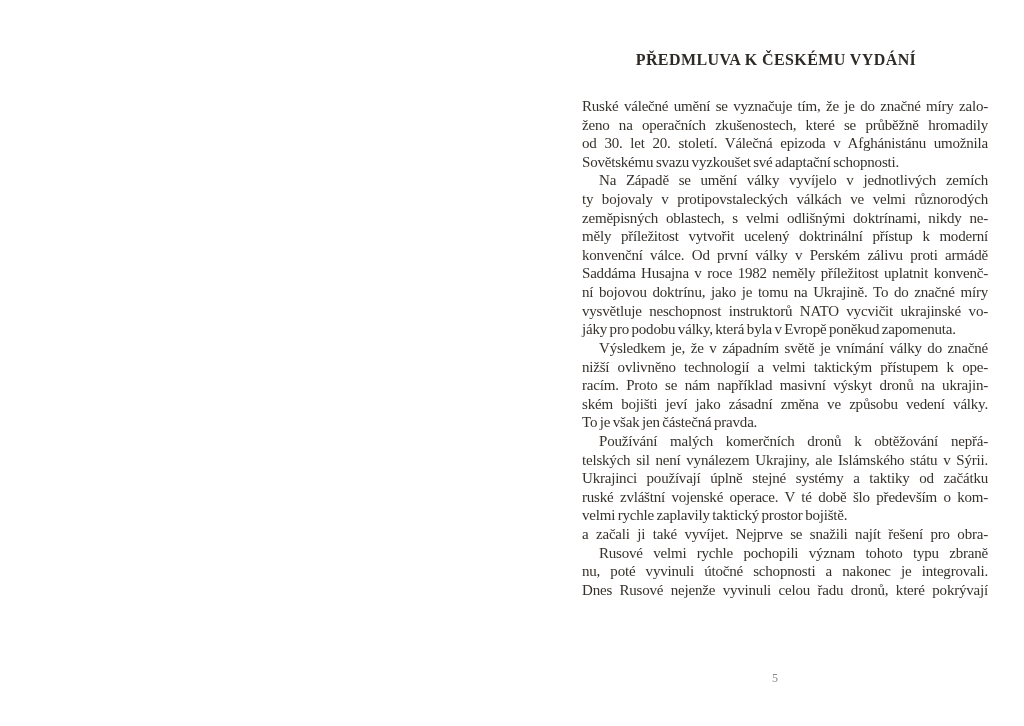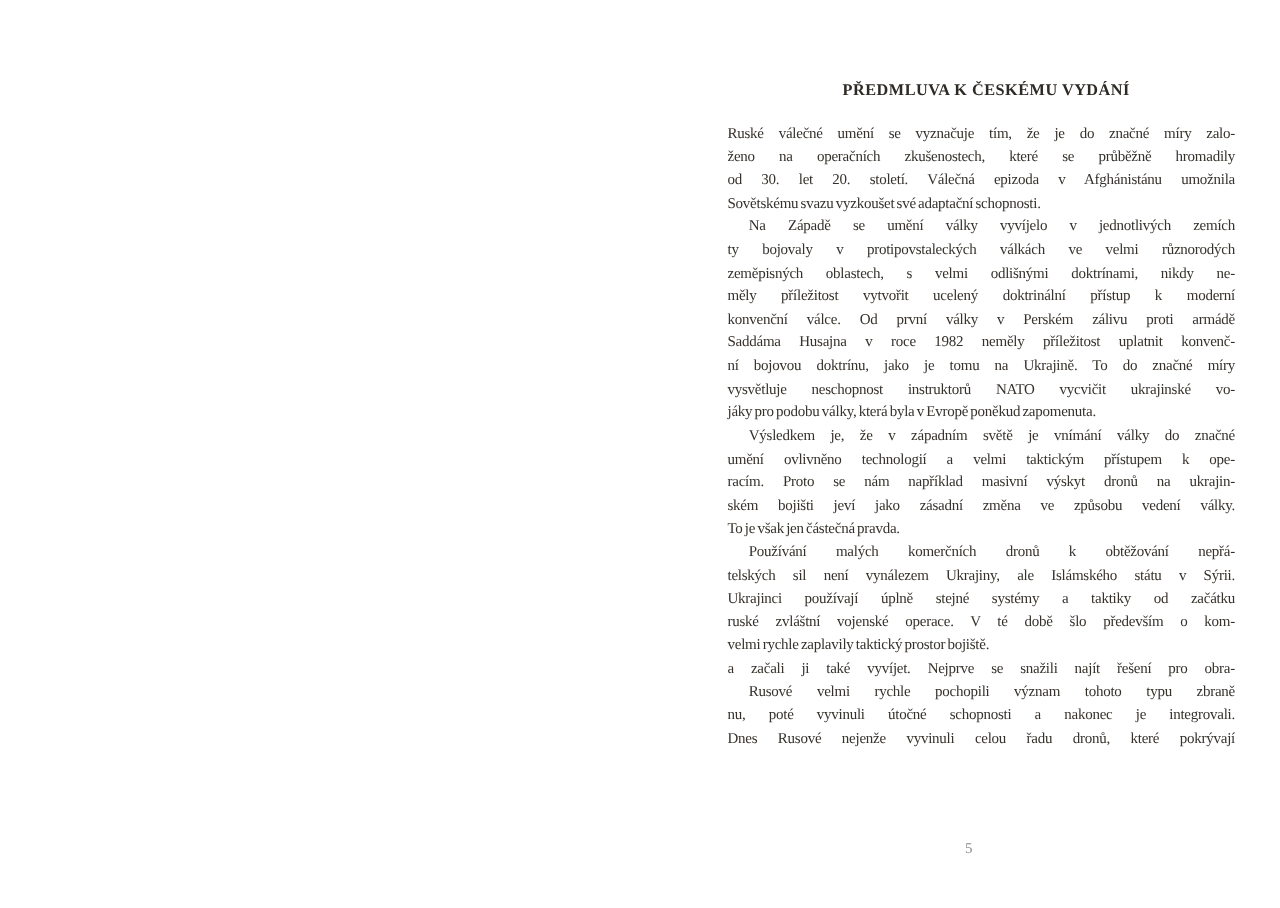--- a/index.html
+++ b/index.html
@@ -13,34 +13,34 @@
     height: 726px;
     background: #ffffff;
     overflow: hidden;
     font-family: "Liberation Serif", "DejaVu Serif", serif;
   }
   .heading {
     position: absolute;
     left: 572px;
     top: 50px;
     width: 406px;
-    margin: 14px;
+    margin: 1px;
     text-align: center;
-    font-size: 13px;
+    font-size: 16px;
     font-weight: bold;
     letter-spacing: 0.4px;
     color: #2e2a26;
   }
   .body-text {
     position: absolute;
     left: 582px;
     top: 97px;
     width: 406px;
     color: #36312b;
-    font-size: 12px;
+    font-size: 15px;
     letter-spacing: -0.2px;
     word-spacing: -1px;
   }
   .paragraph {
     margin: 0;
     padding: 0;
   }
   .line {
     height: 18.62px;
     line-height: 18.62px;
@@ -86,21 +86,21 @@
         <div class="line">zeměpisných oblastech, s velmi odlišnými doktrínami, nikdy ne-</div>
         <div class="line">měly příležitost vytvořit ucelený doktrinální přístup k moderní</div>
         <div class="line">konvenční válce. Od první války v Perském zálivu proti armádě</div>
         <div class="line">Saddáma Husajna v roce 1982 neměly příležitost uplatnit konvenč-</div>
         <div class="line">ní bojovou doktrínu, jako je tomu na Ukrajině. To do značné míry</div>
         <div class="line">vysvětluje neschopnost instruktorů NATO vycvičit ukrajinské vo-</div>
         <div class="line final">jáky pro podobu války, která byla v Evropě poněkud zapomenuta.</div>
       </div>
       <div class="paragraph">
         <div class="line indent">Výsledkem je, že v západním světě je vnímání války do značné</div>
-        <div class="line">umění ovlivněno technologií a velmi taktickým přístupem k ope-</div>
+        <div class="line">nižší ovlivněno technologií a velmi taktickým přístupem k ope-</div>
         <div class="line">racím. Proto se nám například masivní výskyt dronů na ukrajin-</div>
         <div class="line">ském bojišti jeví jako zásadní změna ve způsobu vedení války.</div>
         <div class="line final">To je však jen částečná pravda.</div>
       </div>
       <div class="paragraph">
         <div class="line indent">Používání malých komerčních dronů k obtěžování nepřá-</div>
         <div class="line">telských sil není vynálezem Ukrajiny, ale Islámského státu v Sýrii.</div>
         <div class="line">Ukrajinci používají úplně stejné systémy a taktiky od začátku</div>
         <div class="line">ruské zvláštní vojenské operace. V té době šlo především o kom-</div>
         <div class="line final">velmi rychle zaplavily taktický prostor bojiště.</div>

